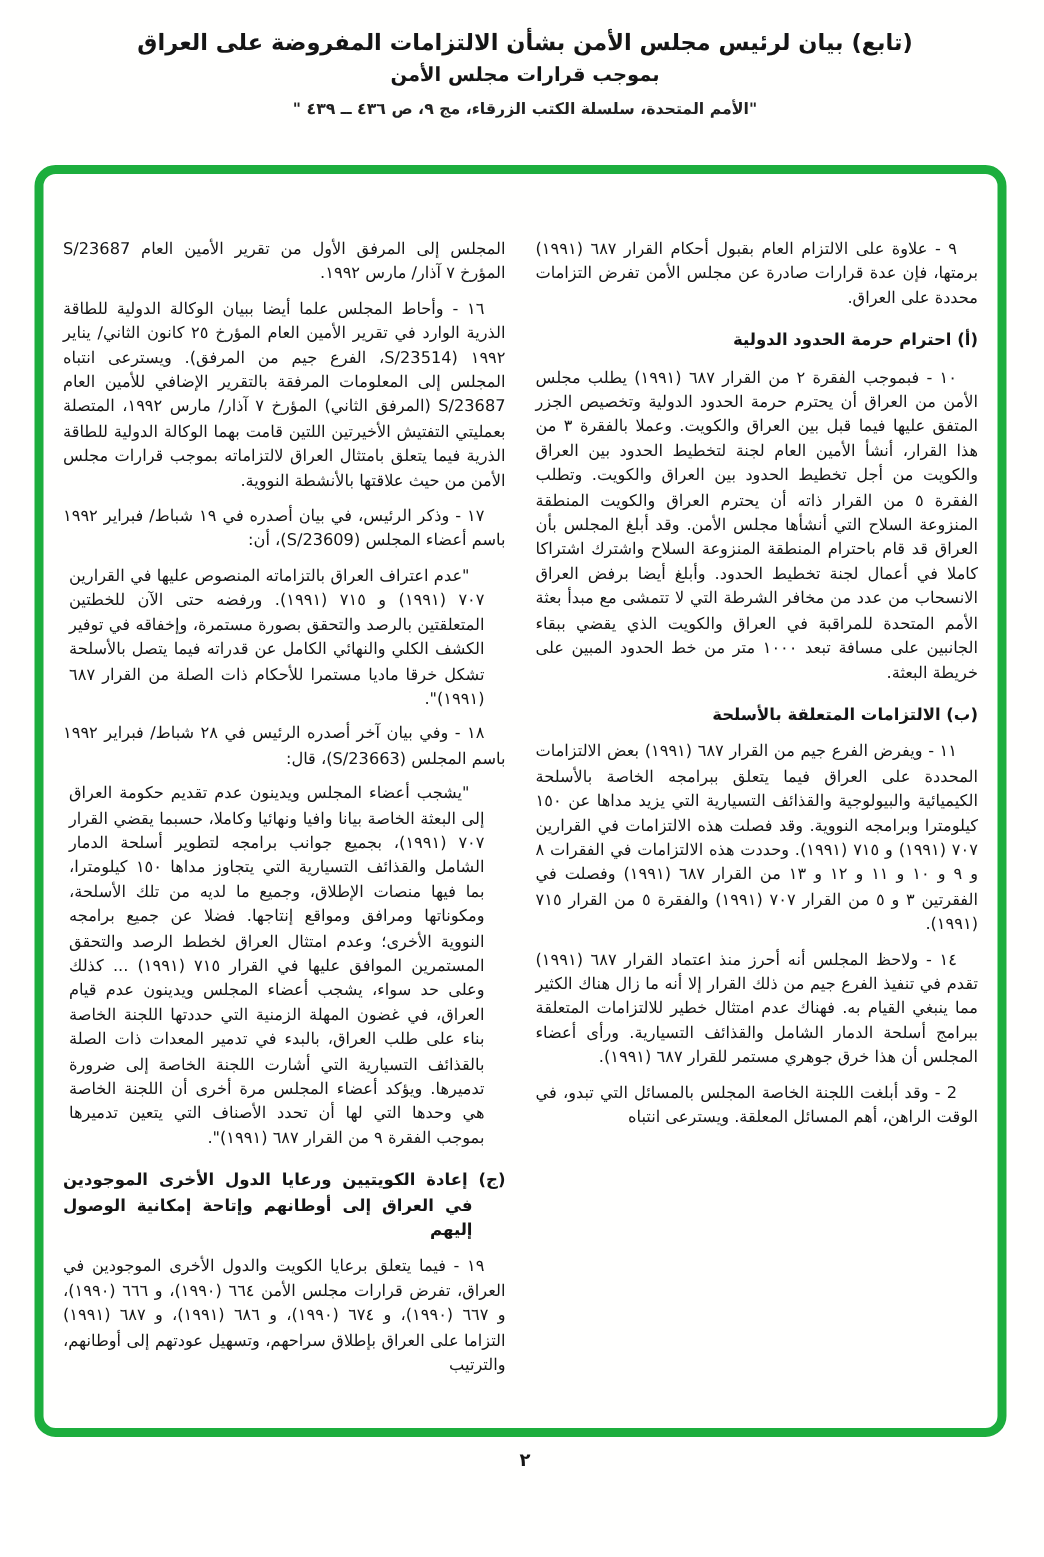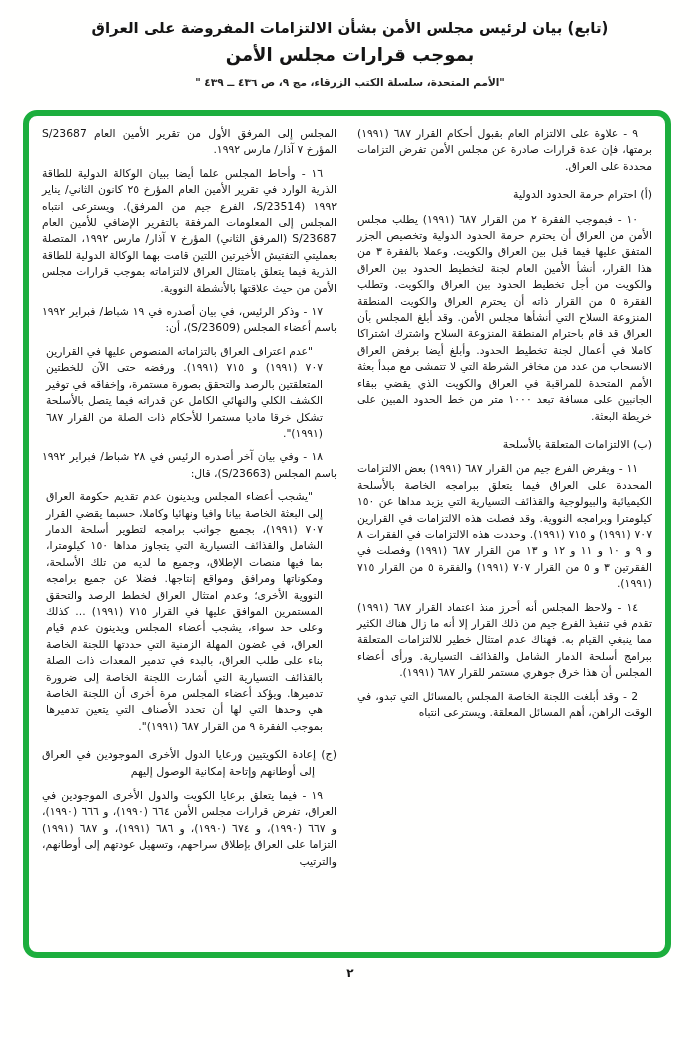--- a/index.html
+++ b/index.html
@@ -22,21 +22,21 @@
     position: absolute;
     top: 16px; right: 0; left: 0;
     text-align: center;
   }
   .doc-header .t1 {
     font-size: 15px;
     font-weight: bold;
     line-height: 1.6;
   }
   .doc-header .t2 {
-    font-size: 18px;
+    font-size: 13px;
     font-weight: bold;
     line-height: 1.7;
   }
   .doc-header .t3 {
     font-size: 10.5px;
     font-weight: bold;
     margin-top: 5px;
     color: #222;
   }
   
@@ -58,32 +58,33 @@
     gap: 20px;
     height: 100%;
   }
   .col {
     flex: 1 1 0;
     min-width: 0;
     font-size: 10.8px;
     line-height: 16.4px;
     text-align: justify;
     text-justify: inter-word;
+    margin-top: 32px;
   }
   .col p { margin-bottom: 7px; }
   .num-para { text-indent: 14px; }
   .cont-para { text-indent: 0; }
   .section-heading {
     font-weight: bold;
     text-align: center;
     font-size: 11.2px;
     margin: 2px 0 14px 0;
   }
   .sub-heading {
-    font-weight: normal;
+    font-weight: bold;
     font-size: 11px;
     margin: 12px 0 8px 0;
     padding-right: 22px;
     text-indent: -22px;
   }
   .quote-para {
     padding-right: 14px;
     padding-left: 4px;
     text-indent: 10px;
   }

